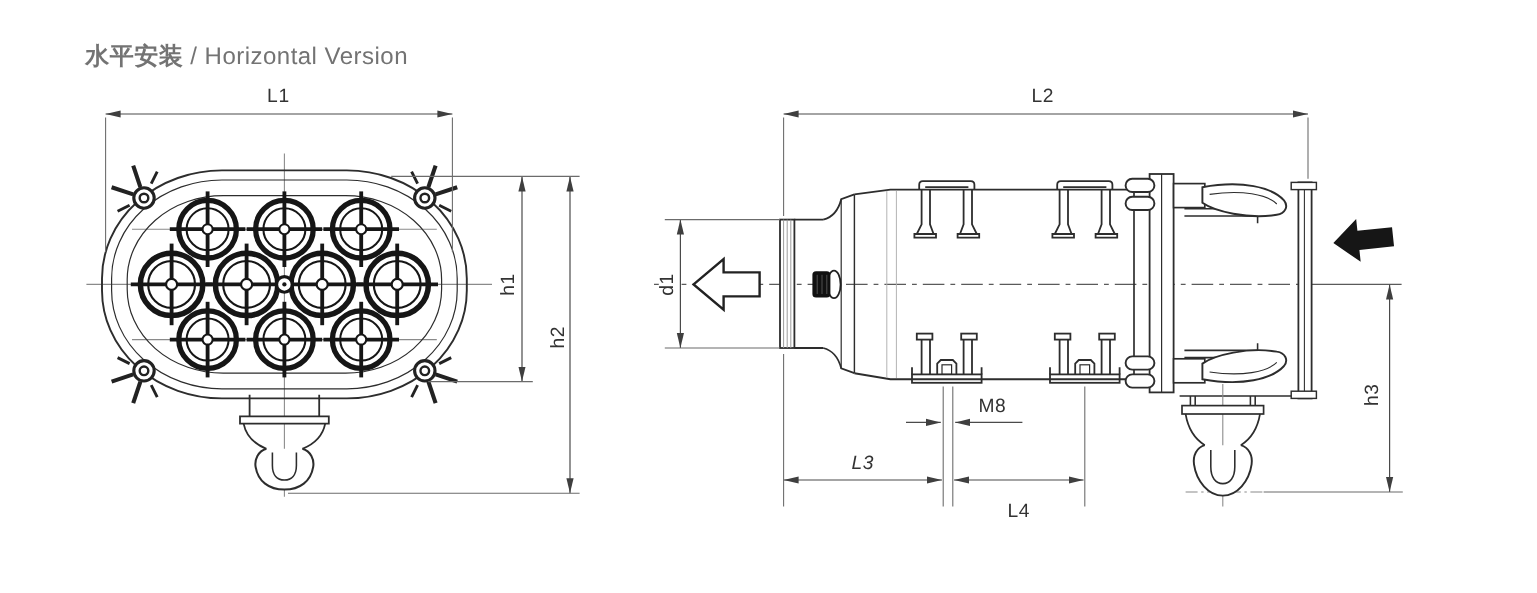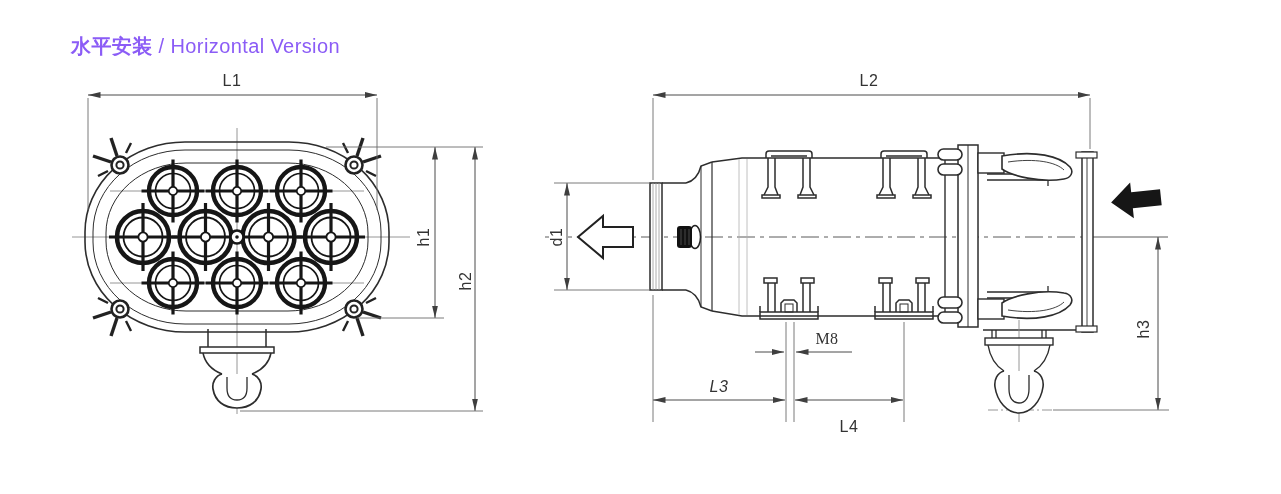--- a/index.html
+++ b/index.html
@@ -1,21 +1,21 @@
 <!DOCTYPE html>
 <html><head>
 <meta charset="utf-8">
 <style>
   html,body{margin:0;padding:0;background:#fff;}
   .canvas{
     position:relative;width:1281px;height:494px;background:#ffffff;
     font-family:"Liberation Sans",sans-serif;overflow:hidden;
   }
   .page-title{
-    position:absolute;left:71px;top:33px;font-size:20px;color:#8b5cf6;
+    position:absolute;left:71px;top:33px;font-size:20px;color:#737373;
     letter-spacing:.4px;white-space:nowrap;
   }
   .page-title .zh{font-weight:600;}
   .page-title .en{font-weight:400;}
   .dim-label{
     position:absolute;transform:translate(-50%,-50%);font-size:16px;color:#333;
     letter-spacing:.5px;white-space:nowrap;background:#fff;padding:0 2px;line-height:1;
   }
   .rot{transform:translate(-50%,-50%) rotate(-90deg);}
   .torque-note{
@@ -252,19 +252,19 @@
         <line x1="563" y1="340" x2="679" y2="340"></line>
       </g>
     </g>
   </svg>
 
   <span class="dim-label" style="left:232px;top:81px;">L1</span>
   <span class="dim-label rot" style="left:424px;top:237px;">h1</span>
   <span class="dim-label rot" style="left:466px;top:281px;">h2</span>
   <span class="dim-label" style="left:869px;top:81px;text-align:right;">L2</span>
   <span class="dim-label rot" style="left:557px;top:237px;">d1</span>
-  <span class="dim-label" style="left:827px;top:339px;font-family:Liberation Serif, serif;">M8</span>
+  <span class="dim-label" style="left:827px;top:339px;">M8</span>
   <span class="dim-label" style="left:719px;top:387px;font-style:italic;">L3</span>
   <span class="dim-label" style="left:849px;top:387px;margin-top:40px;">L4</span>
   <span class="dim-label rot" style="left:1144px;top:329px;">h3</span>
 
 
 </div>
 
 </body></html>

